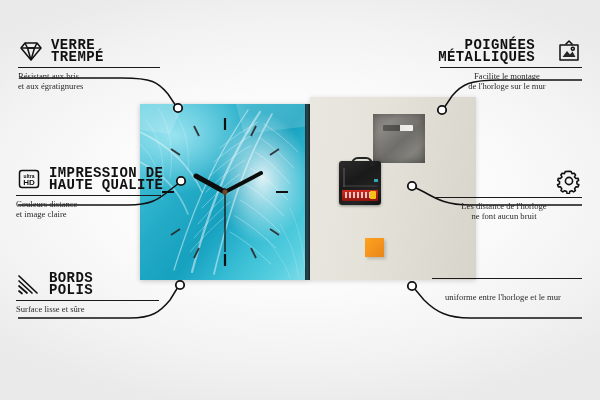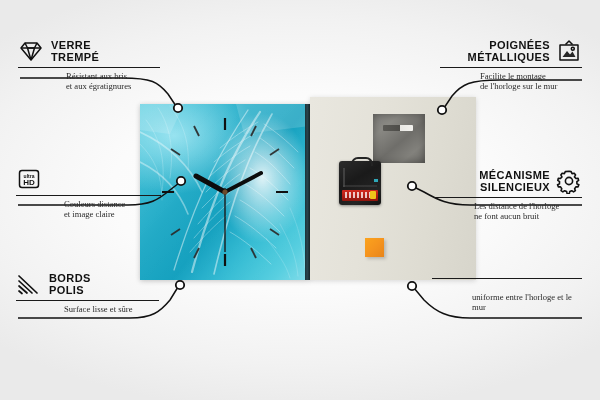--- a/index.html
+++ b/index.html
@@ -78,35 +78,34 @@
     position:absolute;left:55px;top:141px;width:19px;height:19px;
     background:linear-gradient(135deg,#fba31d 0%,#f5941e 50%,#e8851a 100%);
     box-shadow:2px 2px 3px rgba(0,0,0,.18);
   }
   
   #clockface{position:absolute;left:0;top:0;width:170px;height:176px;}
   
   .callout{position:absolute;}
   .co-title{
     font-weight:bold;letter-spacing:.4px;color:#111;
-    font-size:11px;line-height:12.5px;text-transform:uppercase;
-    font-family:Liberation Sans, sans-serif;
+    font-size:14px;line-height:12.5px;text-transform:uppercase;
+    font-family:Liberation Mono, monospace;
   }
   .co-rule{height:1px;background:#1a1a1a;margin:3px 0 3px 0;}
   .co-desc{
     font-size:8.6px;line-height:10.2px;color:#2a2a2a;
     font-family:"Liberation Serif", serif;
-    margin-left:48px;
   }
   .left .co-head{display:flex;align-items:center;gap:7px;justify-content:flex-start;}
-  .right .co-head{display:flex;align-items:center;gap:6px;justify-content:flex-end;}
+  .right .co-head{display:flex;align-items:center;gap:21px;justify-content:flex-end;}
   .left .co-title{text-align:left;}
   .right .co-title{text-align:right;}
   .left .co-desc{text-align:left;}
-  .right .co-desc{text-align:left;}
+  .right .co-desc{text-align:center;}
   .ico{width:26px;height:26px;flex:0 0 26px;display:block;}
   .ico svg{display:block;width:26px;height:26px;}
   #lines{position:absolute;left:0;top:0;width:600px;height:400px;pointer-events:none;}
 </style>
 </head>
 <body>
 
 <div id="stage">
 
   <div id="product">
@@ -256,20 +255,24 @@
 
   <div class="callout left" style="left:16px;top:166px;width:160px;">
     <div class="co-head">
       <span class="ico">
         <svg viewBox="0 0 26 26">
           <rect x="3.5" y="4.5" width="19" height="17" rx="2.5" fill="none" stroke="#111" stroke-width="1.5"></rect>
           <text x="13" y="12" font-family="Liberation Sans, sans-serif" font-size="5" font-weight="bold" fill="#111" text-anchor="middle">ultra</text>
           <text x="13" y="19.2" font-family="Liberation Sans, sans-serif" font-size="8" font-weight="bold" fill="#111" text-anchor="middle">HD</text>
         </svg>
       </span>
+      <span class="co-title">
+        <span>IMPRESSION DE</span><br>
+        <span>HAUTE QUALITÉ</span>
+      </span>
     </div>
     <div class="co-rule" style="width:145px;"></div>
     <div class="co-desc">
       <span>Couleurs distance</span><br>
       <span>et image claire</span>
     </div>
   </div>
 
   <div class="callout left" style="left:16px;top:271px;width:155px;">
     <div class="co-head">
@@ -313,24 +316,20 @@
     </div>
     <div class="co-rule" style="width:142px;margin-left:8px;"></div>
     <div class="co-desc">
       <span>Facilite le montage</span><br>
       <span>de l'horloge sur le mur</span>
     </div>
   </div>
 
   <div class="callout right" style="left:426px;top:168px;width:156px;">
     <div class="co-head">
-      <span class="co-title">
-        <span>MÉCANISME</span><br>
-        <span>SILENCIEUX</span>
-      </span>
       <span class="ico">
         <svg viewBox="0 0 26 26">
             <g fill="none" stroke="#111" stroke-width="1.6" stroke-linejoin="round">
           <path d="M13 3.2 l2.1 .45 .95 2.0 2.2 -.45 1.3 1.75 -1.1 1.95 1.5 1.65 2.1 -.3 .55 2.15 -1.75 1.25 .1 2.2 1.9 .95 -.85 2.05 -2.15 .0 -1.2 1.85 .75 2.0 -1.85 1.2 -1.8 -1.2 -2.0 .9 -.45 2.1 -2.2 .0 -.45 -2.1 -2.0 -.9 -1.8 1.2 -1.85 -1.2 .75 -2.0 -1.2 -1.85 -2.15 .0 -.85 -2.05 1.9 -.95 .1 -2.2 -1.75 -1.25 .55 -2.15 2.1 .3 1.5 -1.65 -1.1 -1.95 1.3 -1.75 2.2 .45 .95 -2.0 z"></path>
           <circle cx="13" cy="13" r="3.6"></circle>
         </g>
           </svg>
       </span>
     </div>
     <div class="co-rule" style="width:148px;margin-left:8px;"></div>

